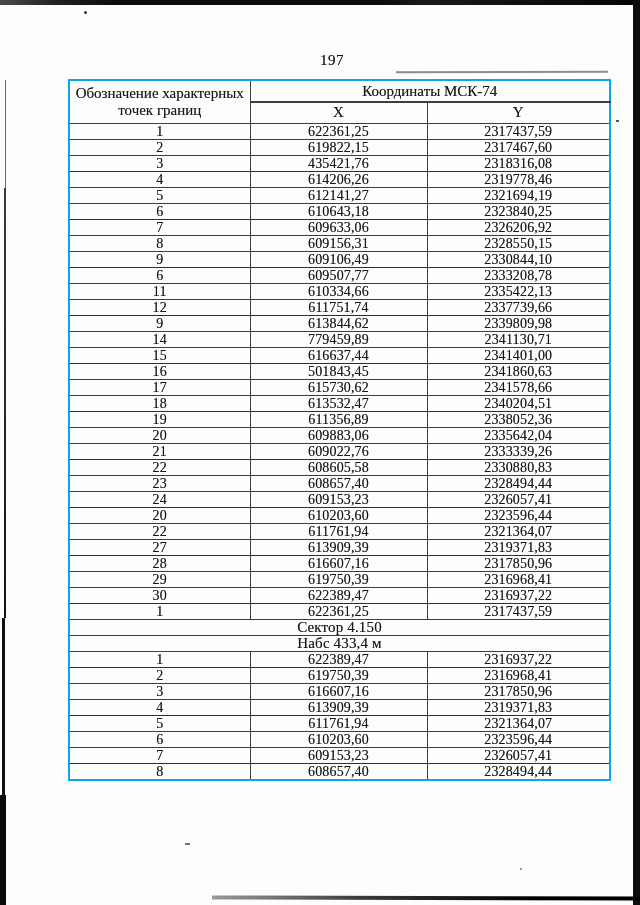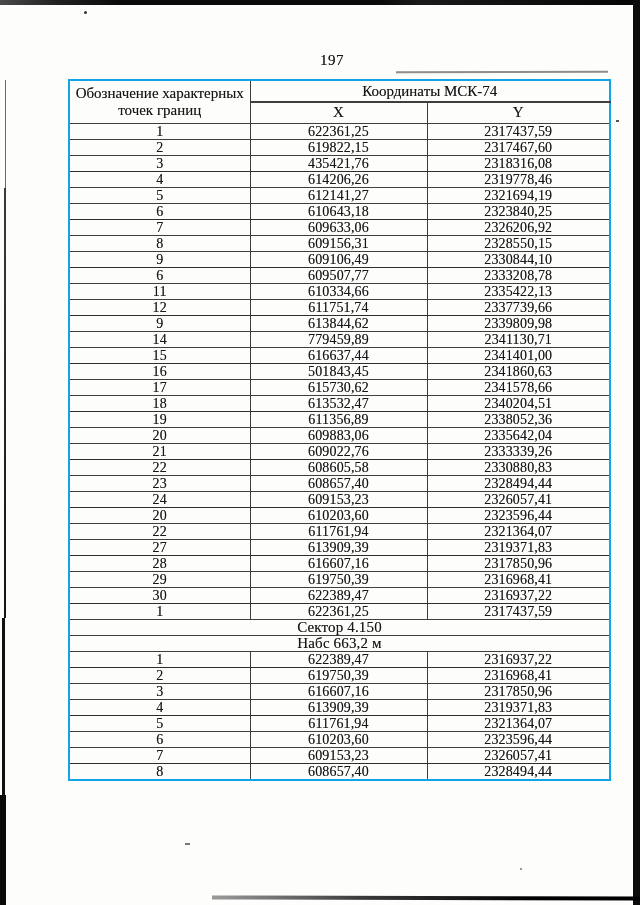--- a/index.html
+++ b/index.html
@@ -268,21 +268,21 @@
           <td>1</td>
           <td>622361,25</td>
           <td>2317437,59</td>
         </tr>
       </tbody>
     <tbody>
       <tr class="section-title">
         <td colspan="3">Сектор 4.150</td>
       </tr>
       <tr class="section-title">
-        <td colspan="3">Набс 663,2 м</td>
+        <td colspan="3">Набс 433,4 м</td>
       </tr>
     <tr>
           <td>1</td>
           <td>622389,47</td>
           <td>2316937,22</td>
         </tr>
         <tr>
           <td>2</td>
           <td>619750,39</td>
           <td>2316968,41</td>

